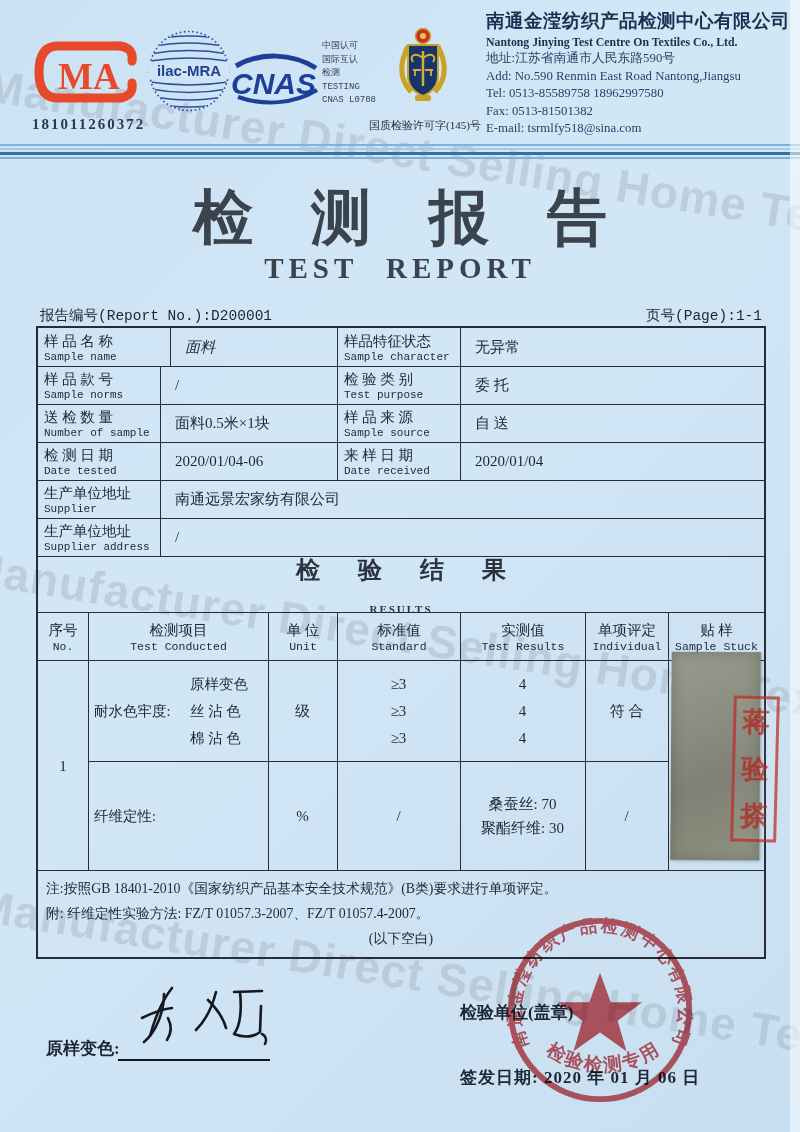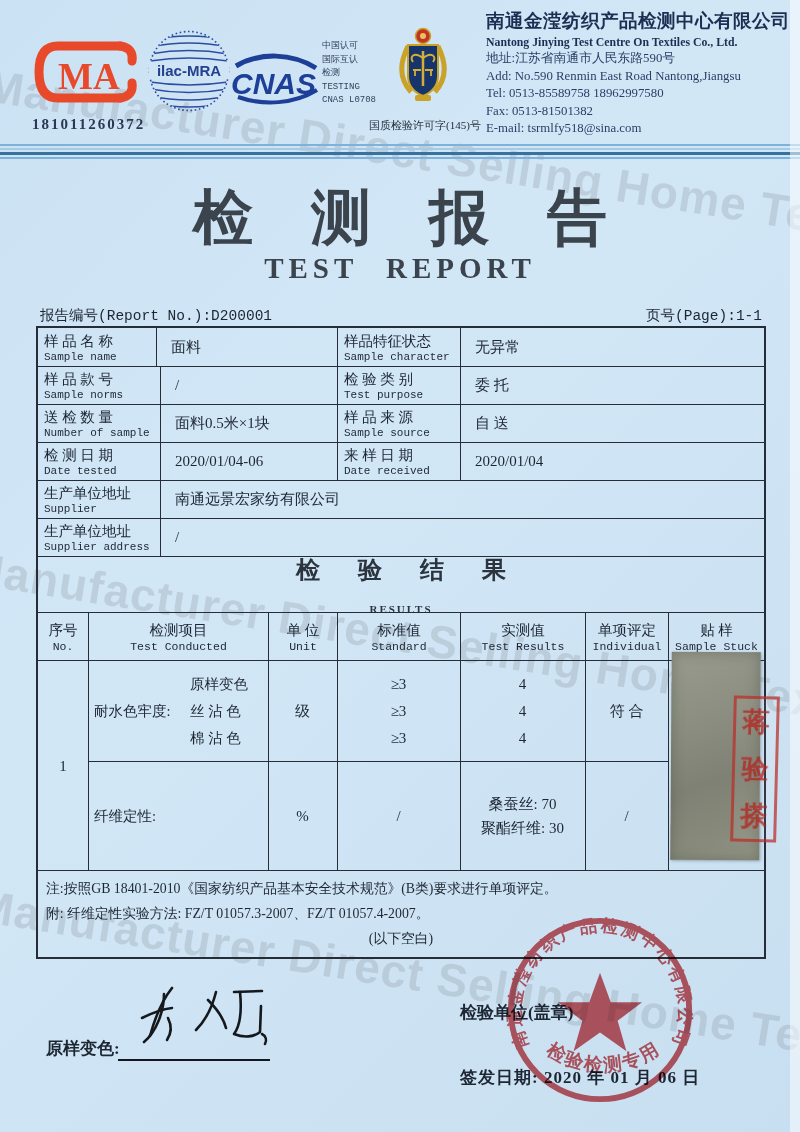--- a/index.html
+++ b/index.html
@@ -158,21 +158,21 @@
 
 <div class="abs meta-left mono">报告编号(Report No.):D200001</div>
 <div class="abs meta-right mono">页号(Page):1-1</div>
 
 <div class="abs doc-table">
 
   <div class="cell pad vcenter" style="left:0;top:0;width:122px;height:38px;">
     <div class="lab-cn">样 品 名 称</div>
       <div class="lab-en">Sample name</div>
     </div>
-  <div class="cell bl vcenter val" style="left:118px;top:0;width:177px;height:38px;padding-left:14px;">
+  <div class="cell bl vcenter val" style="left:132px;top:0;width:177px;height:38px;padding-left:14px;font-style:italic;">
       <div>面料</div>
     </div>
   <div class="cell bl pad vcenter" style="left:299px;top:0;width:123px;height:38px;">
     <div class="lab-cn">样品特征状态</div>
       <div class="lab-en">Sample character</div>
     </div>
   <div class="cell bl vcenter val" style="left:422px;top:0;width:304px;height:38px;padding-left:14px;">
       <div>无异常</div>
     </div>
 

